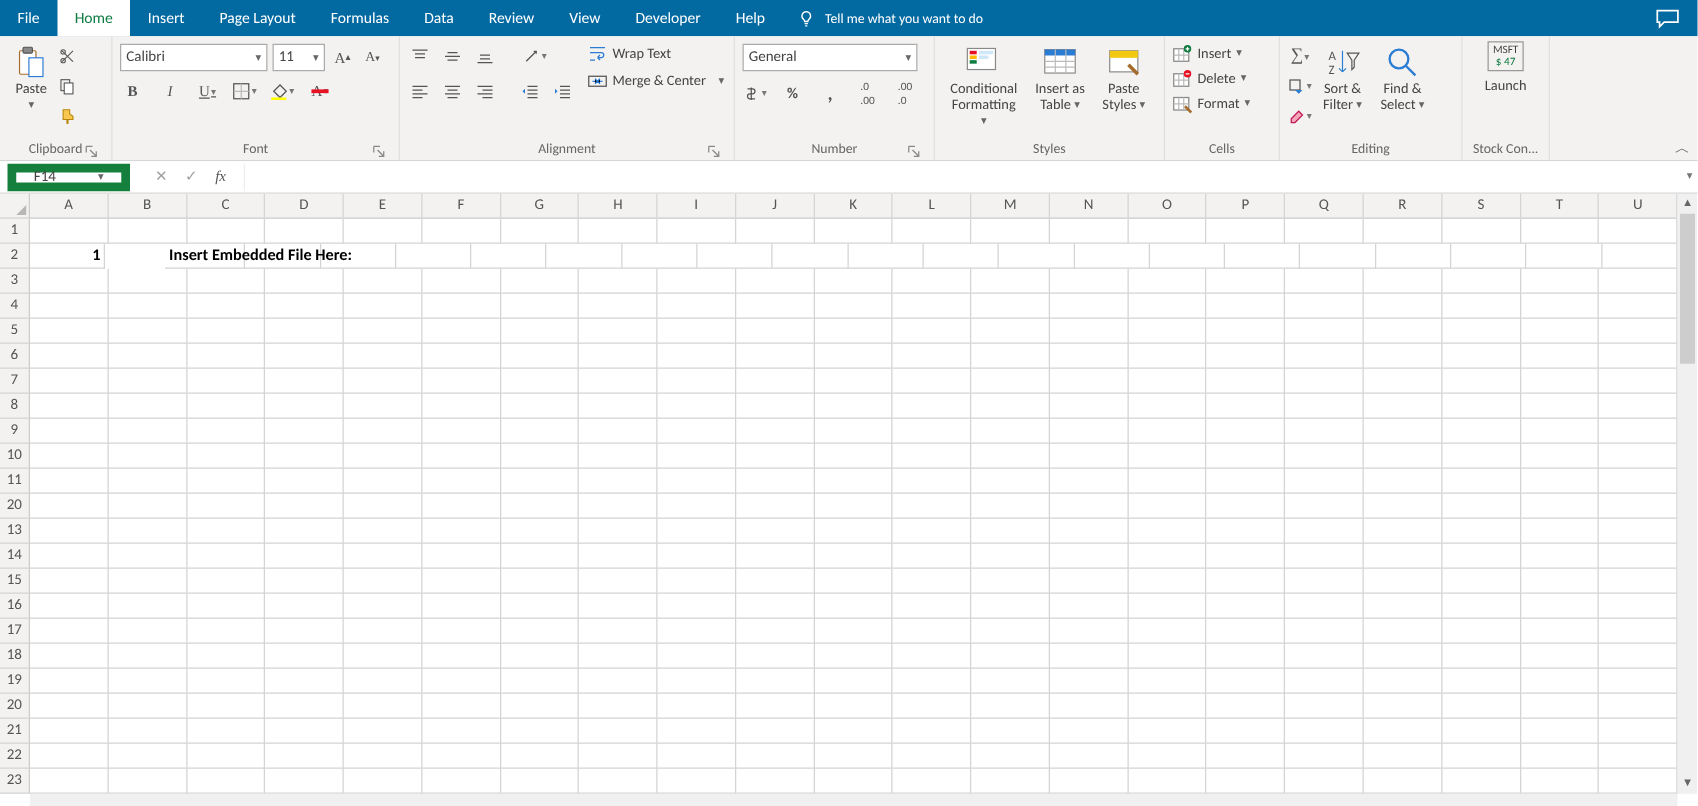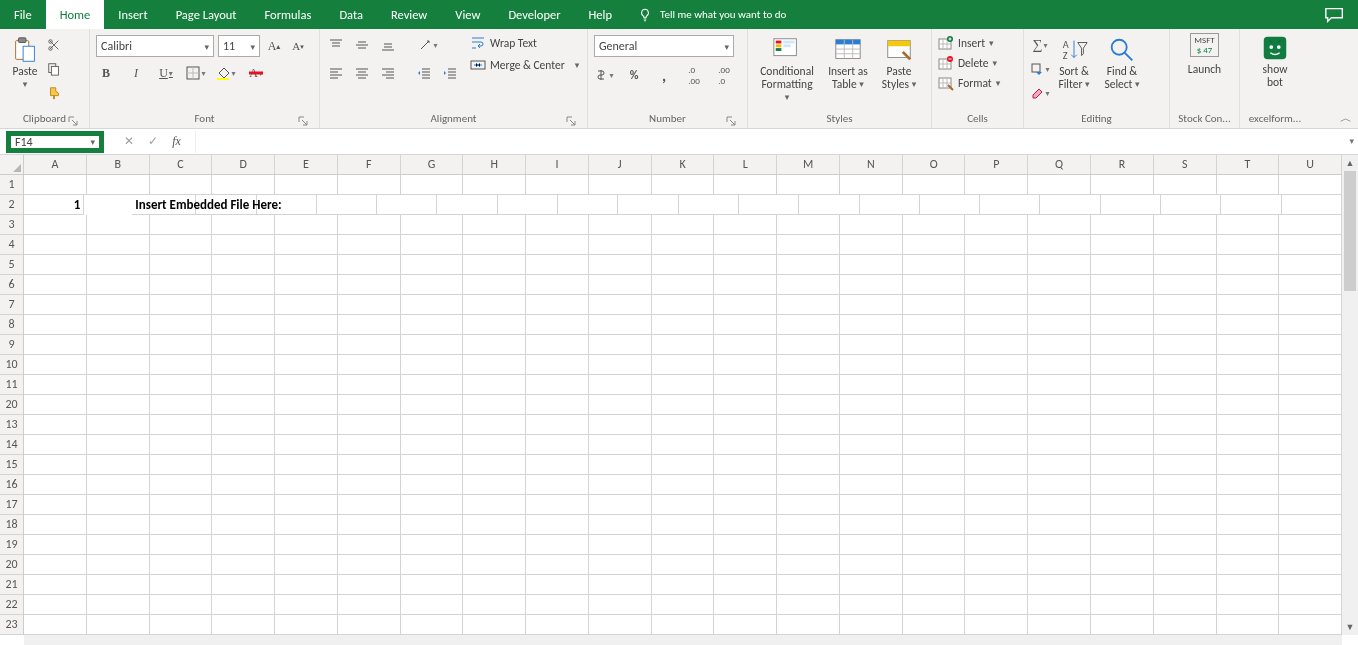--- a/index.html
+++ b/index.html
@@ -1,19 +1,19 @@
 <!DOCTYPE html>
 <html><head>
 <meta charset="utf-8">
 <style>
   * { box-sizing: border-box; margin: 0; padding: 0; font-family: "Segoe UI", Calibri, sans-serif; }
   body { width: 1358px; height: 645px; overflow: hidden; background: #fff; font-size: 12px; color: #444; }
 
   
-  .tabs { display: flex; align-items: center; height: 29px; background: #15803d; color: #fff; position: relative; }
+  .tabs { display: flex; align-items: center; height: 29px; background: #0369a1; color: #fff; position: relative; }
   .tab { padding: 7px 14px; font-size: 12.5px; cursor: pointer; }
   .tab.active { background: #fff; color: #107c41; }
   .tell-me { display: flex; align-items: center; gap: 8px; padding: 0 12px; font-size: 11px; }
   .tell-me .bulb { width: 14px; height: 14px; }
   .spacer { flex: 1; }
   .comment-icon { width: 22px; height: 20px; margin-right: 12px; cursor: pointer; }
 
   
   .ribbon { display: flex; height: 100px; background: #f3f2f1; border-bottom: 1px solid #d6d6d6; }
   .group { position: relative; border-right: 1px solid #e1dfdd; padding: 2px 6px 0 6px; display: flex; flex-direction: column; }
@@ -27,21 +27,21 @@
   .mini { width: 20px; height: 20px; display: flex; align-items: center; justify-content: center; cursor: pointer; color:#555;}
   .mini svg { width: 14px; height: 14px; }
   .mini.wcaret::after{content:"▾"; font-size:8px; color:#777; margin-left:1px;}
   .select { height: 22px; border: 1px solid #ababab; background: #fff; display: flex; align-items: center; padding: 0 4px; font-size: 12px; justify-content:space-between;}
   .select .arr{font-size:9px;color:#666;}
   .icon-big { width: 30px; height: 30px; }
   .txt { font-size: 11.5px; }
 
   
   .fbar { display: flex; align-items: center; height: 26px; border-bottom: 1px solid #d6d6d6; background: #fff; position:relative;}
-  .namebox { width: 98px; height: 22px; border: 5px solid #15803d; margin: 0 6px; display: flex; align-items: center; padding: 0 4px; font-size: 12px; justify-content:space-between;}
+  .namebox { width: 98px; height: 22px; border: 7px solid #15803d; margin: 0 6px; display: flex; align-items: center; padding: 0 14px; font-size: 12px; justify-content:space-between;}
   .namebox .arr{font-size:9px;color:#666;}
   .fbar-btns { display: flex; gap: 14px; padding: 0 14px; color: #a0a0a0; }
   .fbar-btns .fx { color: #555; font-style: italic; font-family: "Times New Roman", serif;}
   .formula-input { flex: 1; height: 22px; border: none; border-left: 1px solid #eee; padding: 0 8px; font-size: 12px; }
   .fbar-expand{position:absolute;right:4px;top:6px;font-size:9px;color:#777;cursor:pointer;}
 
   
   .grid-wrap { position: relative; height: calc(645px - 29px - 100px - 26px); overflow: hidden; }
   .corner { position: absolute; left: 0; top: 0; width: 24px; height: 20px; background: #f3f2f1; border-right: 1px solid #ccc; border-bottom: 1px solid #ccc; }
   .corner::after{content:"";position:absolute;right:2px;bottom:2px;width:0;height:0;border-left:8px solid transparent;border-bottom:8px solid #b7b7b7;}
@@ -397,36 +397,20 @@
         <div style="border:1px solid #999;padding:1px 3px;font-size:9px;line-height:10px;text-align:center">
           <div>MSFT</div>
           <div style="color:#107c41">$ 47</div>
         </div>
         <span style="margin-top:6px">Launch</span>
       </div>
     </div>
     <div class="group-label"><span>Stock Con...</span></div>
   </div>
 
-  <div class="group" style="width:70px;border-right:none">
-    <div class="group-body">
-      <div class="btn" style="width:58px">
-        <svg class="icon-big" viewBox="0 0 32 32">
-              <rect x="4" y="4" width="24" height="24" rx="4" fill="#107c41"></rect>
-              <circle cx="12" cy="15" r="2" fill="#fff"></circle>
-              <circle cx="20" cy="15" r="2" fill="#fff"></circle>
-              <path d="M11 21q5 4 10 0" stroke="#fff" fill="none" stroke-width="1.5"></path>
-              <path d="M10 8l3 2m9-2l-3 2" stroke="#0a5c30"></path>
-            </svg>
-        <span>show</span>
-        <span>bot</span>
-      </div>
-    </div>
-    <div class="group-label"><span>excelform...</span></div>
-  </div>
 
 </div>
 <div class="collapse-ribbon">︿</div>
 </div>
 
 <div class="fbar">
   <div class="namebox">
       <span>F14</span>
       <span class="arr">▾</span>
     </div>

